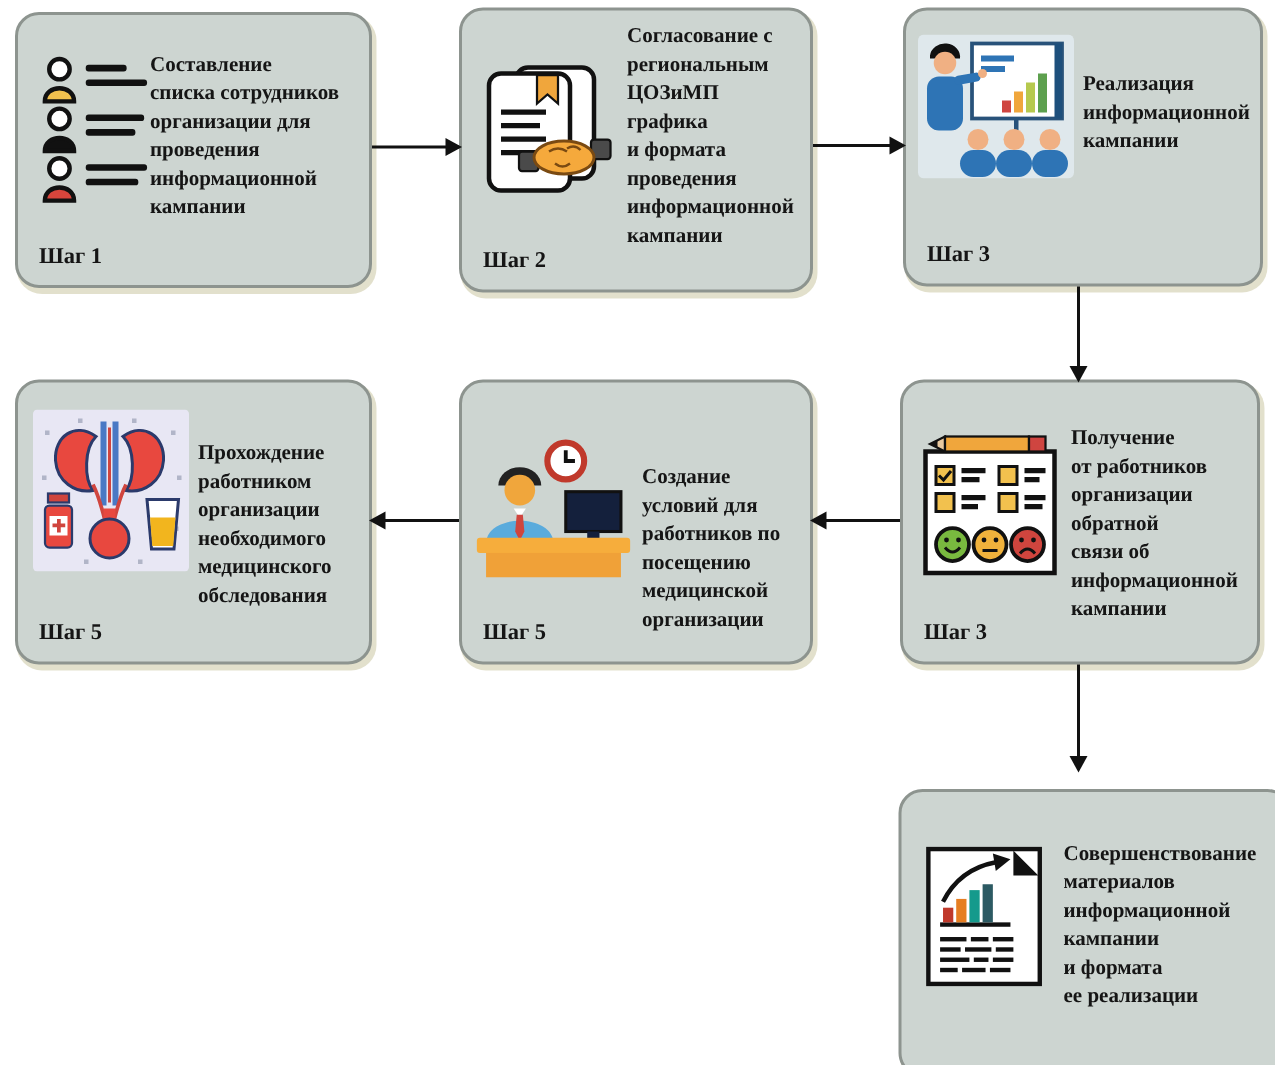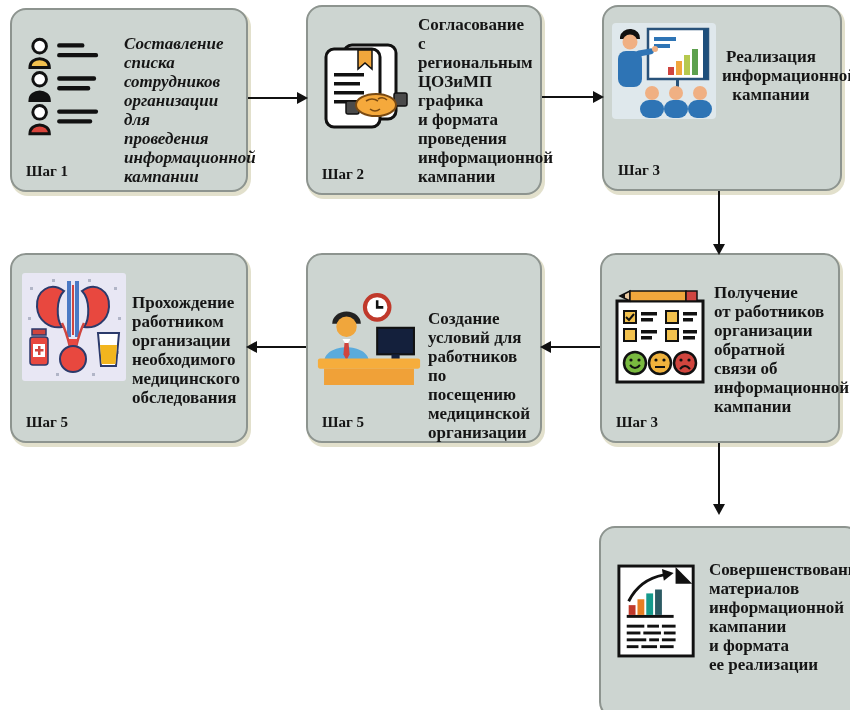--- a/index.html
+++ b/index.html
@@ -16,39 +16,39 @@
     font-family:"Liberation Serif","DejaVu Serif",serif;
     color:var(--text);overflow:hidden;
   }
   .box{
     position:absolute;background:var(--box-fill);
     border:2px solid var(--box-border);border-radius:16px;
     box-shadow:2px 3px 0 1px rgba(180,174,122,0.38);
   }
   .box-row{display:flex;align-items:flex-start;}
   .box-title{
-    font-weight:700;font-size:17px;line-height:19px;white-space:pre-line;
+    font-weight:700;font-size:14px;line-height:19px;white-space:pre-line;
     flex:1;min-width:0;
   }
   .step-label{
     position:absolute;left:14px;bottom:10px;font-weight:700;font-size:15px;
   }
   .icon{flex:0 0 auto;}
 
   
   #box-step-1{left:10px;top:8px;width:238px;height:184px;}
-  #box-step-1 .box-row{padding:24px 8px 0 14px;gap:24px;font-style:italic;}
+  #box-step-1 .box-row{padding:24px 8px 0 14px;gap:0;}
   #box-step-1 .icon{margin-top:2px;}
 
   #box-step-2{left:306px;top:5px;width:236px;height:190px;}
   #box-step-2 .box-row{padding:8px 6px 0 10px;gap:8px;}
   #box-step-2 .icon{margin-top:24px;}
 
   #box-step-3{left:602px;top:5px;width:240px;height:186px;}
-  #box-step-3 .box-row{padding:12px 20px 0 8px;gap:6px;text-align:center;}
+  #box-step-3 .box-row{padding:12px 20px 0 8px;gap:6px;}
   #box-step-3 .icon{margin-top:4px;}
   #box-step-3 .box-title{margin-top:28px;}
 
   #box-step-4{left:600px;top:253px;width:240px;height:190px;}
   #box-step-4 .box-row{padding:8px 4px 0 12px;gap:8px;}
   #box-step-4 .icon{margin-top:26px;}
   #box-step-4 .box-title{margin-top:20px;}
 
   #box-step-5{left:306px;top:253px;width:236px;height:190px;}
   #box-step-5 .box-row{padding:8px 4px 0 6px;gap:4px;}

